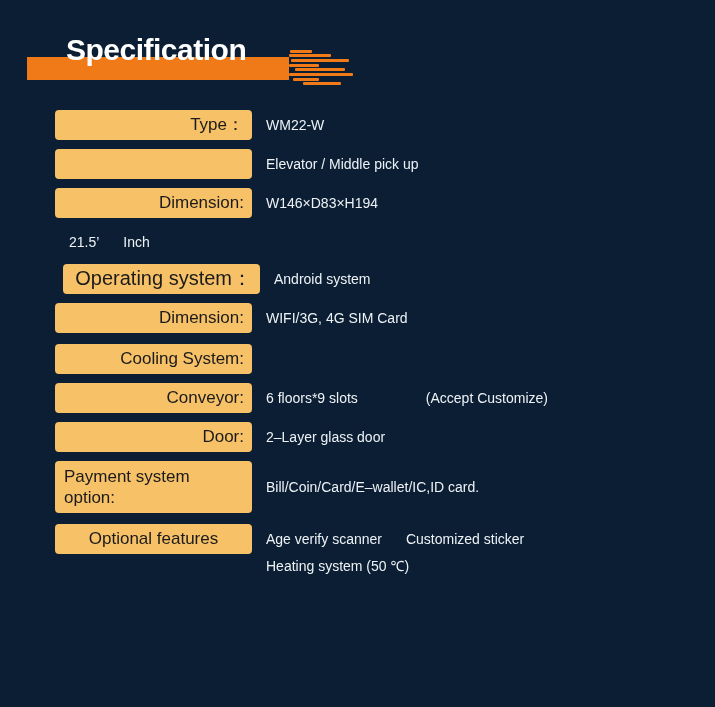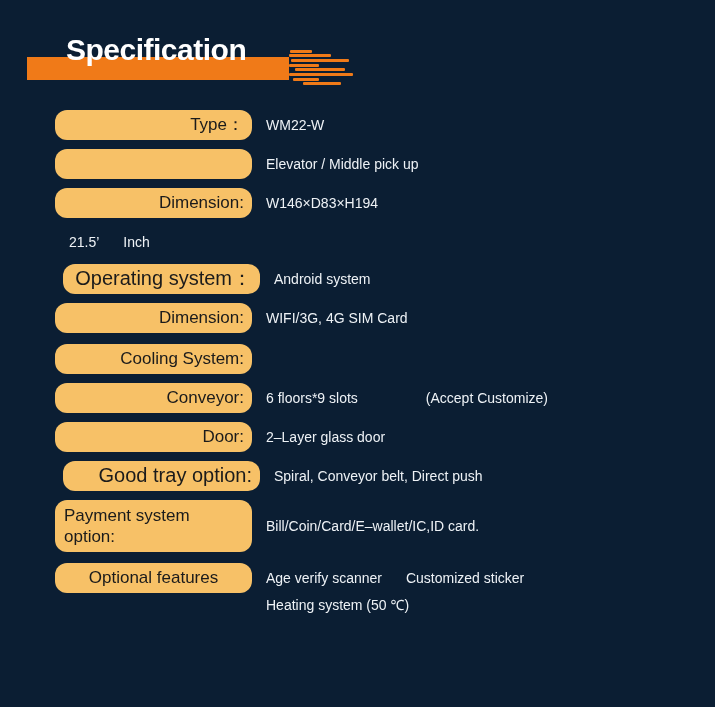--- a/index.html
+++ b/index.html
@@ -76,21 +76,21 @@
   }
   .row.gap-before {
     margin-top: 11px;
   }
   .pill {
     flex: 0 0 auto;
     width: 197px;
     min-height: 30px;
     box-sizing: border-box;
     background: #f7c167;
-    border-radius: 12px;
+    border-radius: 4px;
     color: #1b1b1b;
     font-size: 17px;
     line-height: 21px;
     padding: 4px 8px 5px 8px;
     text-align: right;
     display: flex;
     flex-direction: column;
     justify-content: center;
   }
   .pill.two-line {
@@ -241,30 +241,20 @@
       <div class="pill">
         <span class="pill-line">Door:</span>
       </div>
       <div class="values">
         <div class="val-line">
           <span class="val-main">2–Layer glass door</span>
         </div>
       </div>
     </div>
 
-    <div class="row">
-      <div class="pill tight">
-        <span class="pill-line">Good tray option:</span>
-      </div>
-      <div class="values">
-        <div class="val-line">
-          <span class="val-main">Spiral, Conveyor belt, Direct push</span>
-        </div>
-      </div>
-    </div>
 
     <div class="row">
       <div class="pill two-line">
         <span class="pill-line">Payment system</span>
         <span class="pill-line">option:</span>
       </div>
       <div class="values" style="padding-top:14px;">
         <div class="val-line">
           <span class="val-main">Bill/Coin/Card/E–wallet/IC,ID card.</span>
         </div>

